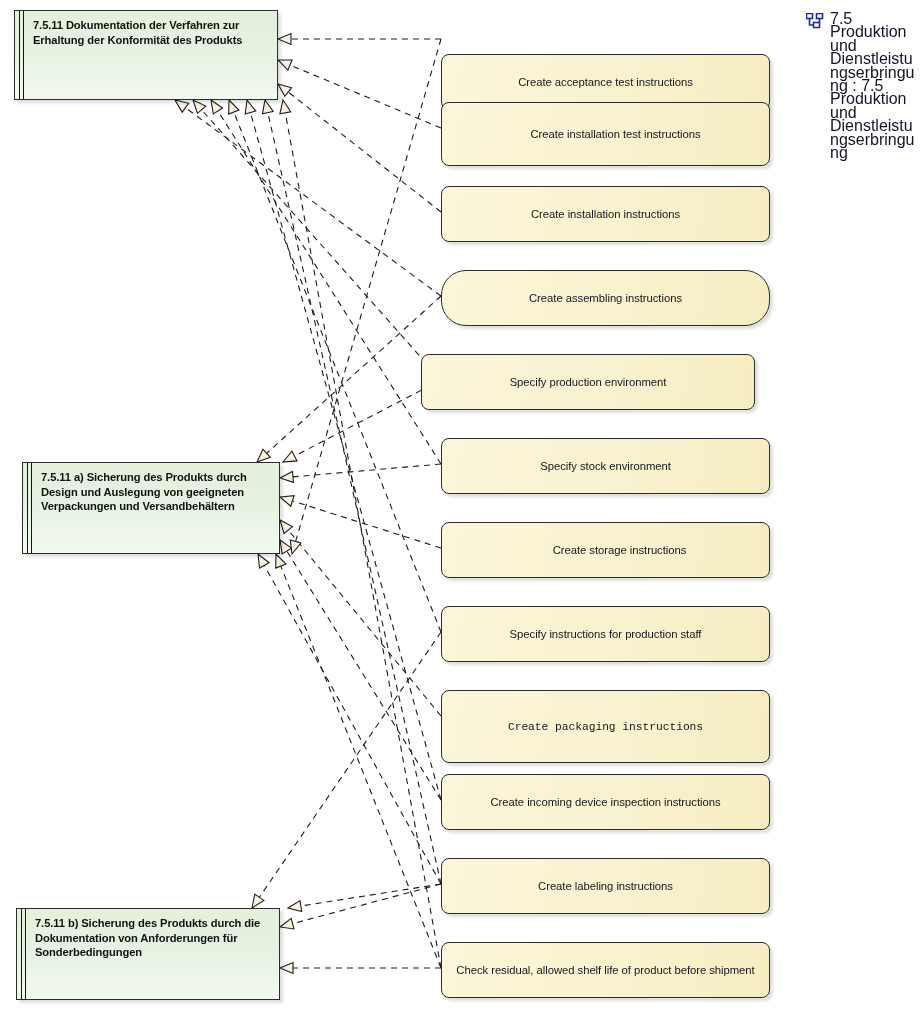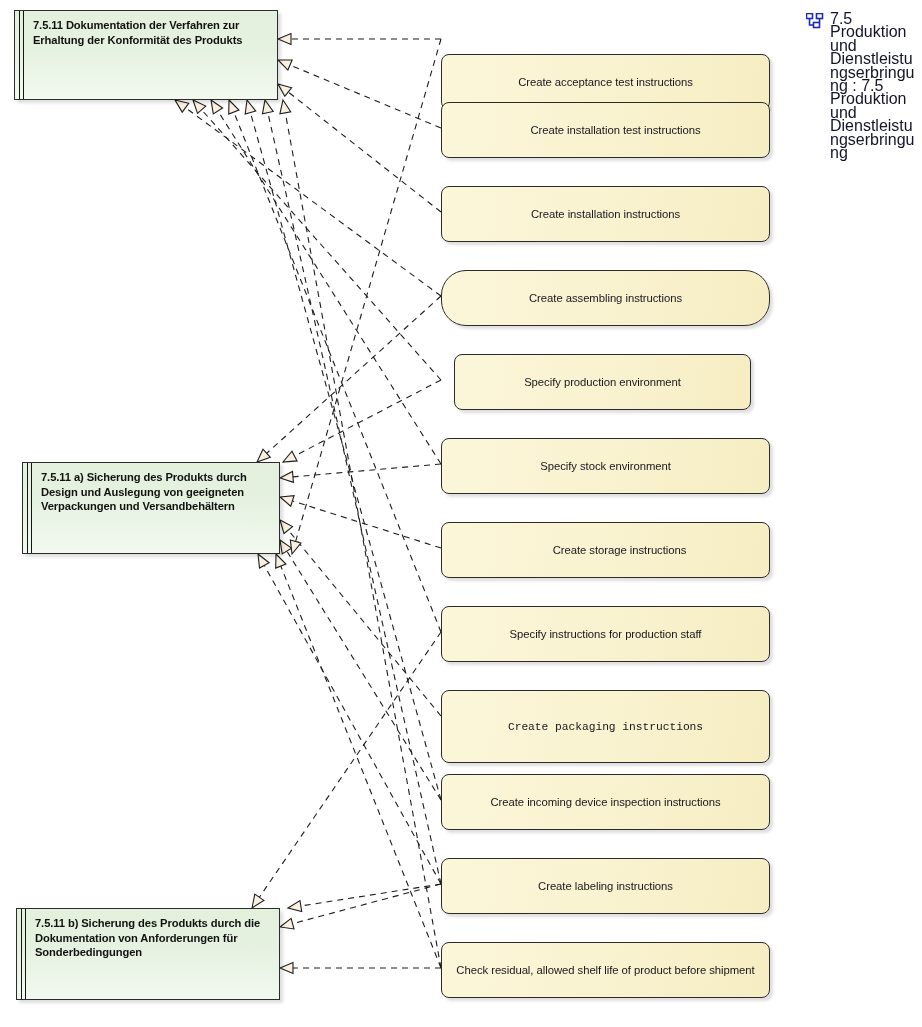--- a/index.html
+++ b/index.html
@@ -177,30 +177,30 @@
 
   <div class="req-node" style="left:16px; top:908px; width:264px; height:92px;">
     <span class="req-bar b1"></span>
     <span class="req-bar b2"></span>
     <div class="req-label">7.5.11 b) Sicherung des Produkts durch die Dokumentation von Anforderungen für Sonderbedingungen</div>
   </div>
 
   <div class="act-node" style="left:441px; top:18px; width:329px; height:56px;margin-top:36px;">
     <span class="act-label">Create acceptance test instructions</span>
   </div>
-  <div class="act-node" style="left:441px; top:102px; width:329px; height:56px;padding-left:20px;">
+  <div class="act-node" style="left:441px; top:102px; width:329px; height:64px;padding-left:20px;">
     <span class="act-label">Create installation test instructions</span>
   </div>
   <div class="act-node" style="left:441px; top:186px; width:329px; height:56px;">
     <span class="act-label">Create installation instructions</span>
   </div>
   <div class="act-node" style="left:441px; top:270px; width:329px; height:56px;border-radius:25px;">
     <span class="act-label">Create assembling instructions</span>
   </div>
-  <div class="act-node" style="left:454px; top:354px; width:297px; height:56px;">
+  <div class="act-node" style="left:421px; top:354px; width:334px; height:56px;">
     <span class="act-label">Specify production environment</span>
   </div>
   <div class="act-node" style="left:441px; top:438px; width:329px; height:56px;">
     <span class="act-label">Specify stock environment</span>
   </div>
   <div class="act-node" style="left:441px; top:522px; width:329px; height:56px;padding-left:28px;">
     <span class="act-label">Create storage instructions</span>
   </div>
   <div class="act-node" style="left:441px; top:606px; width:329px; height:56px;">
     <span class="act-label">Specify instructions for production staff</span>

